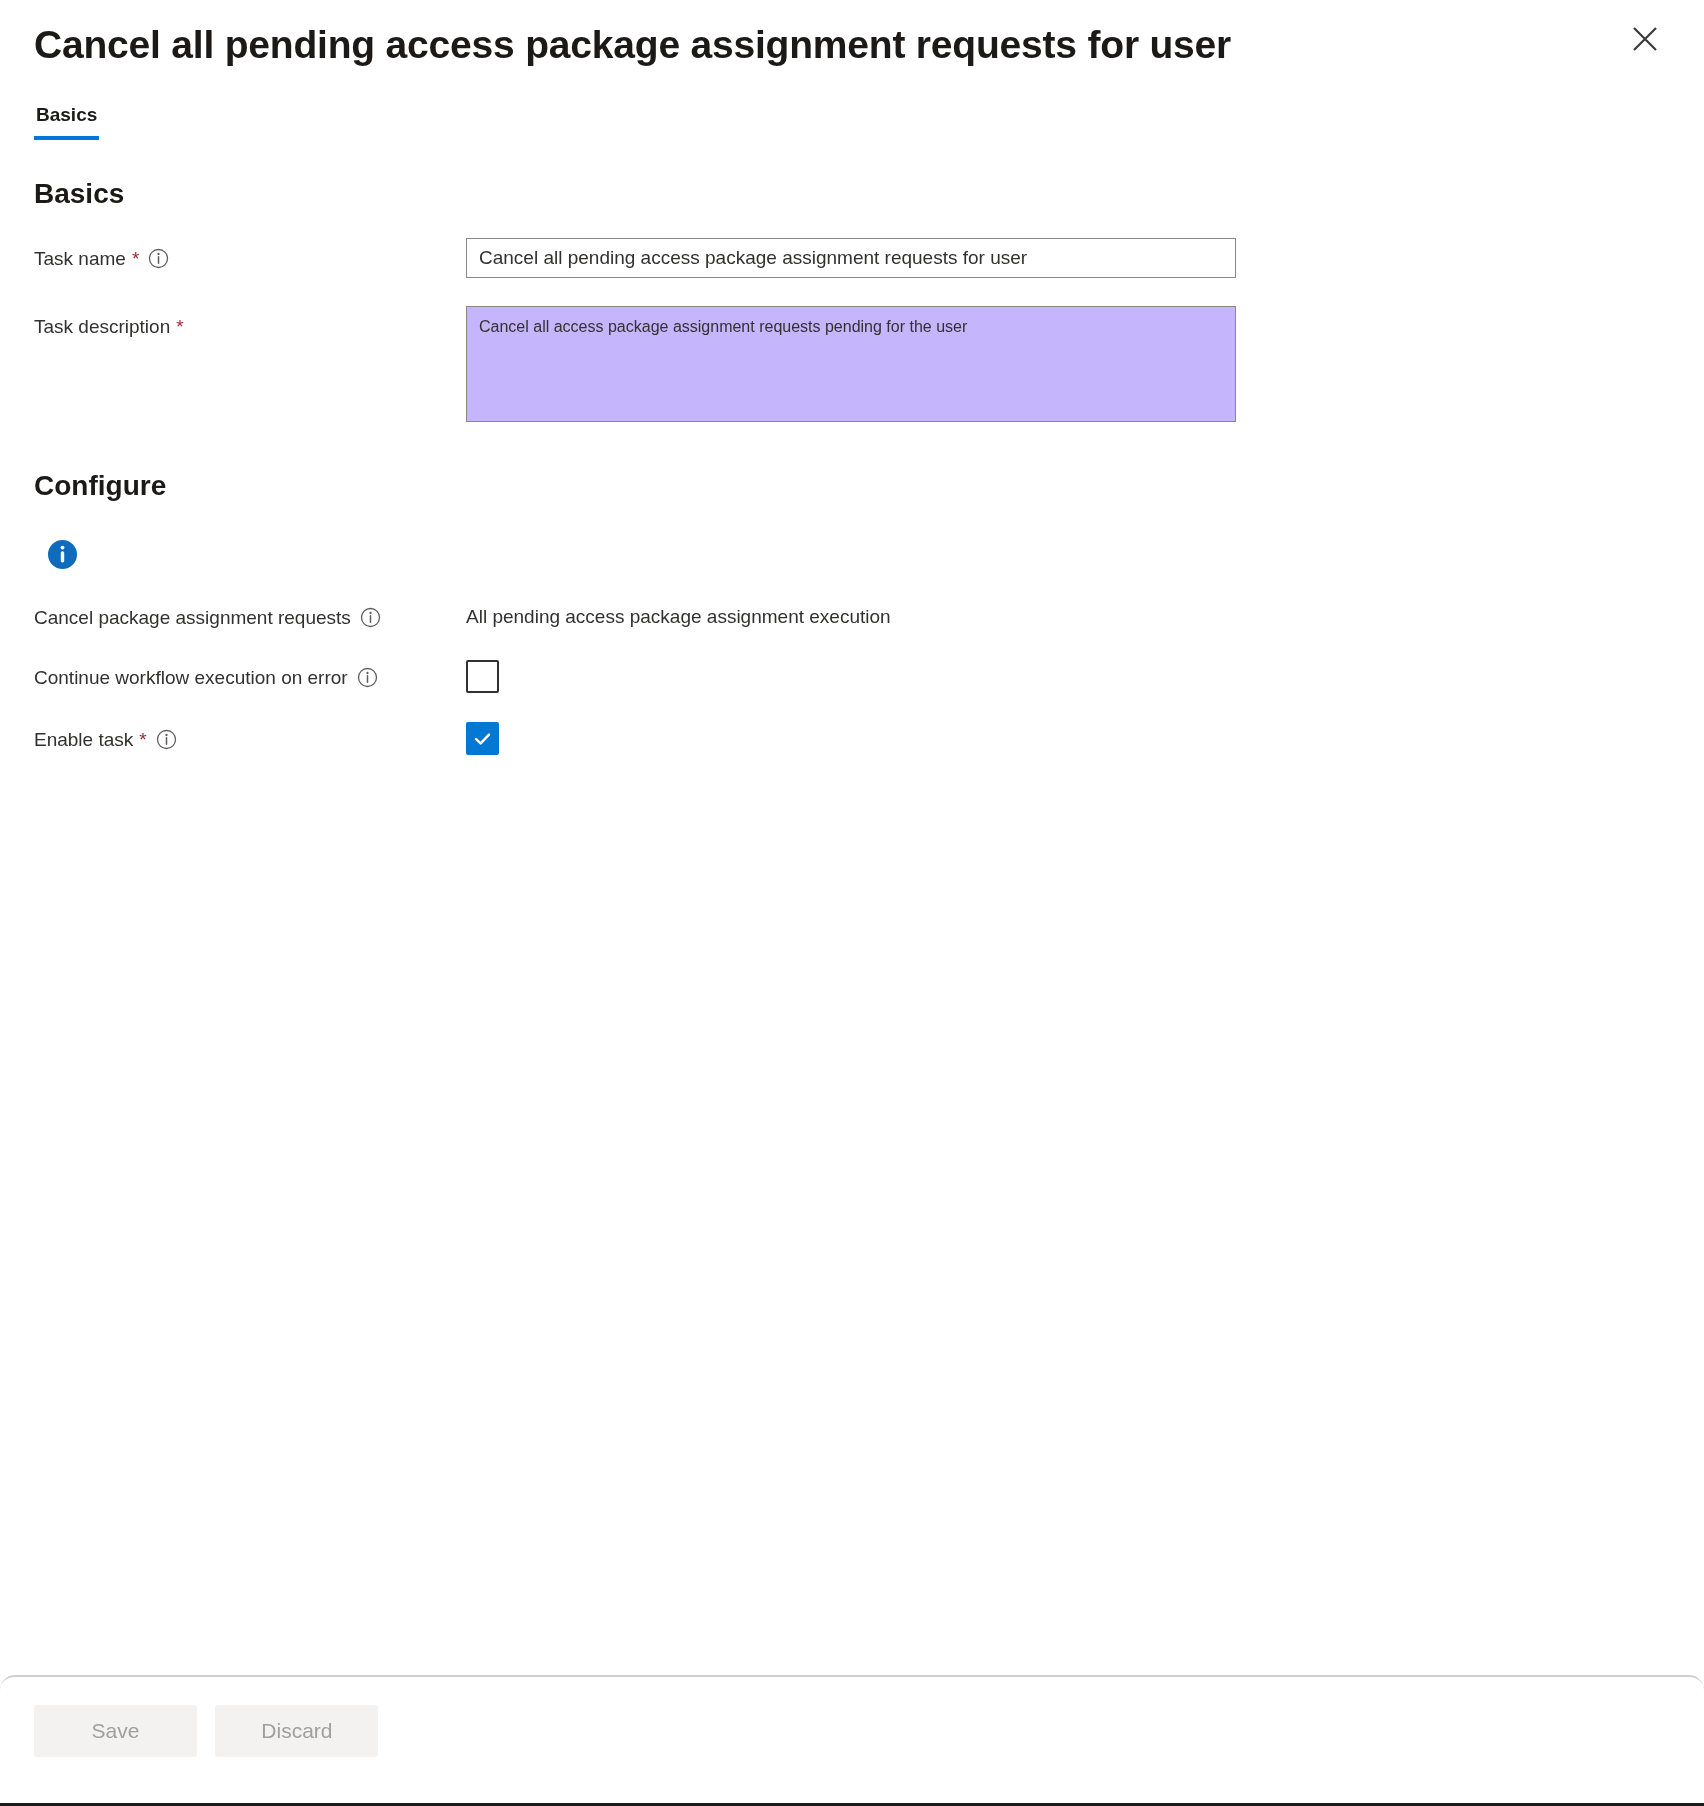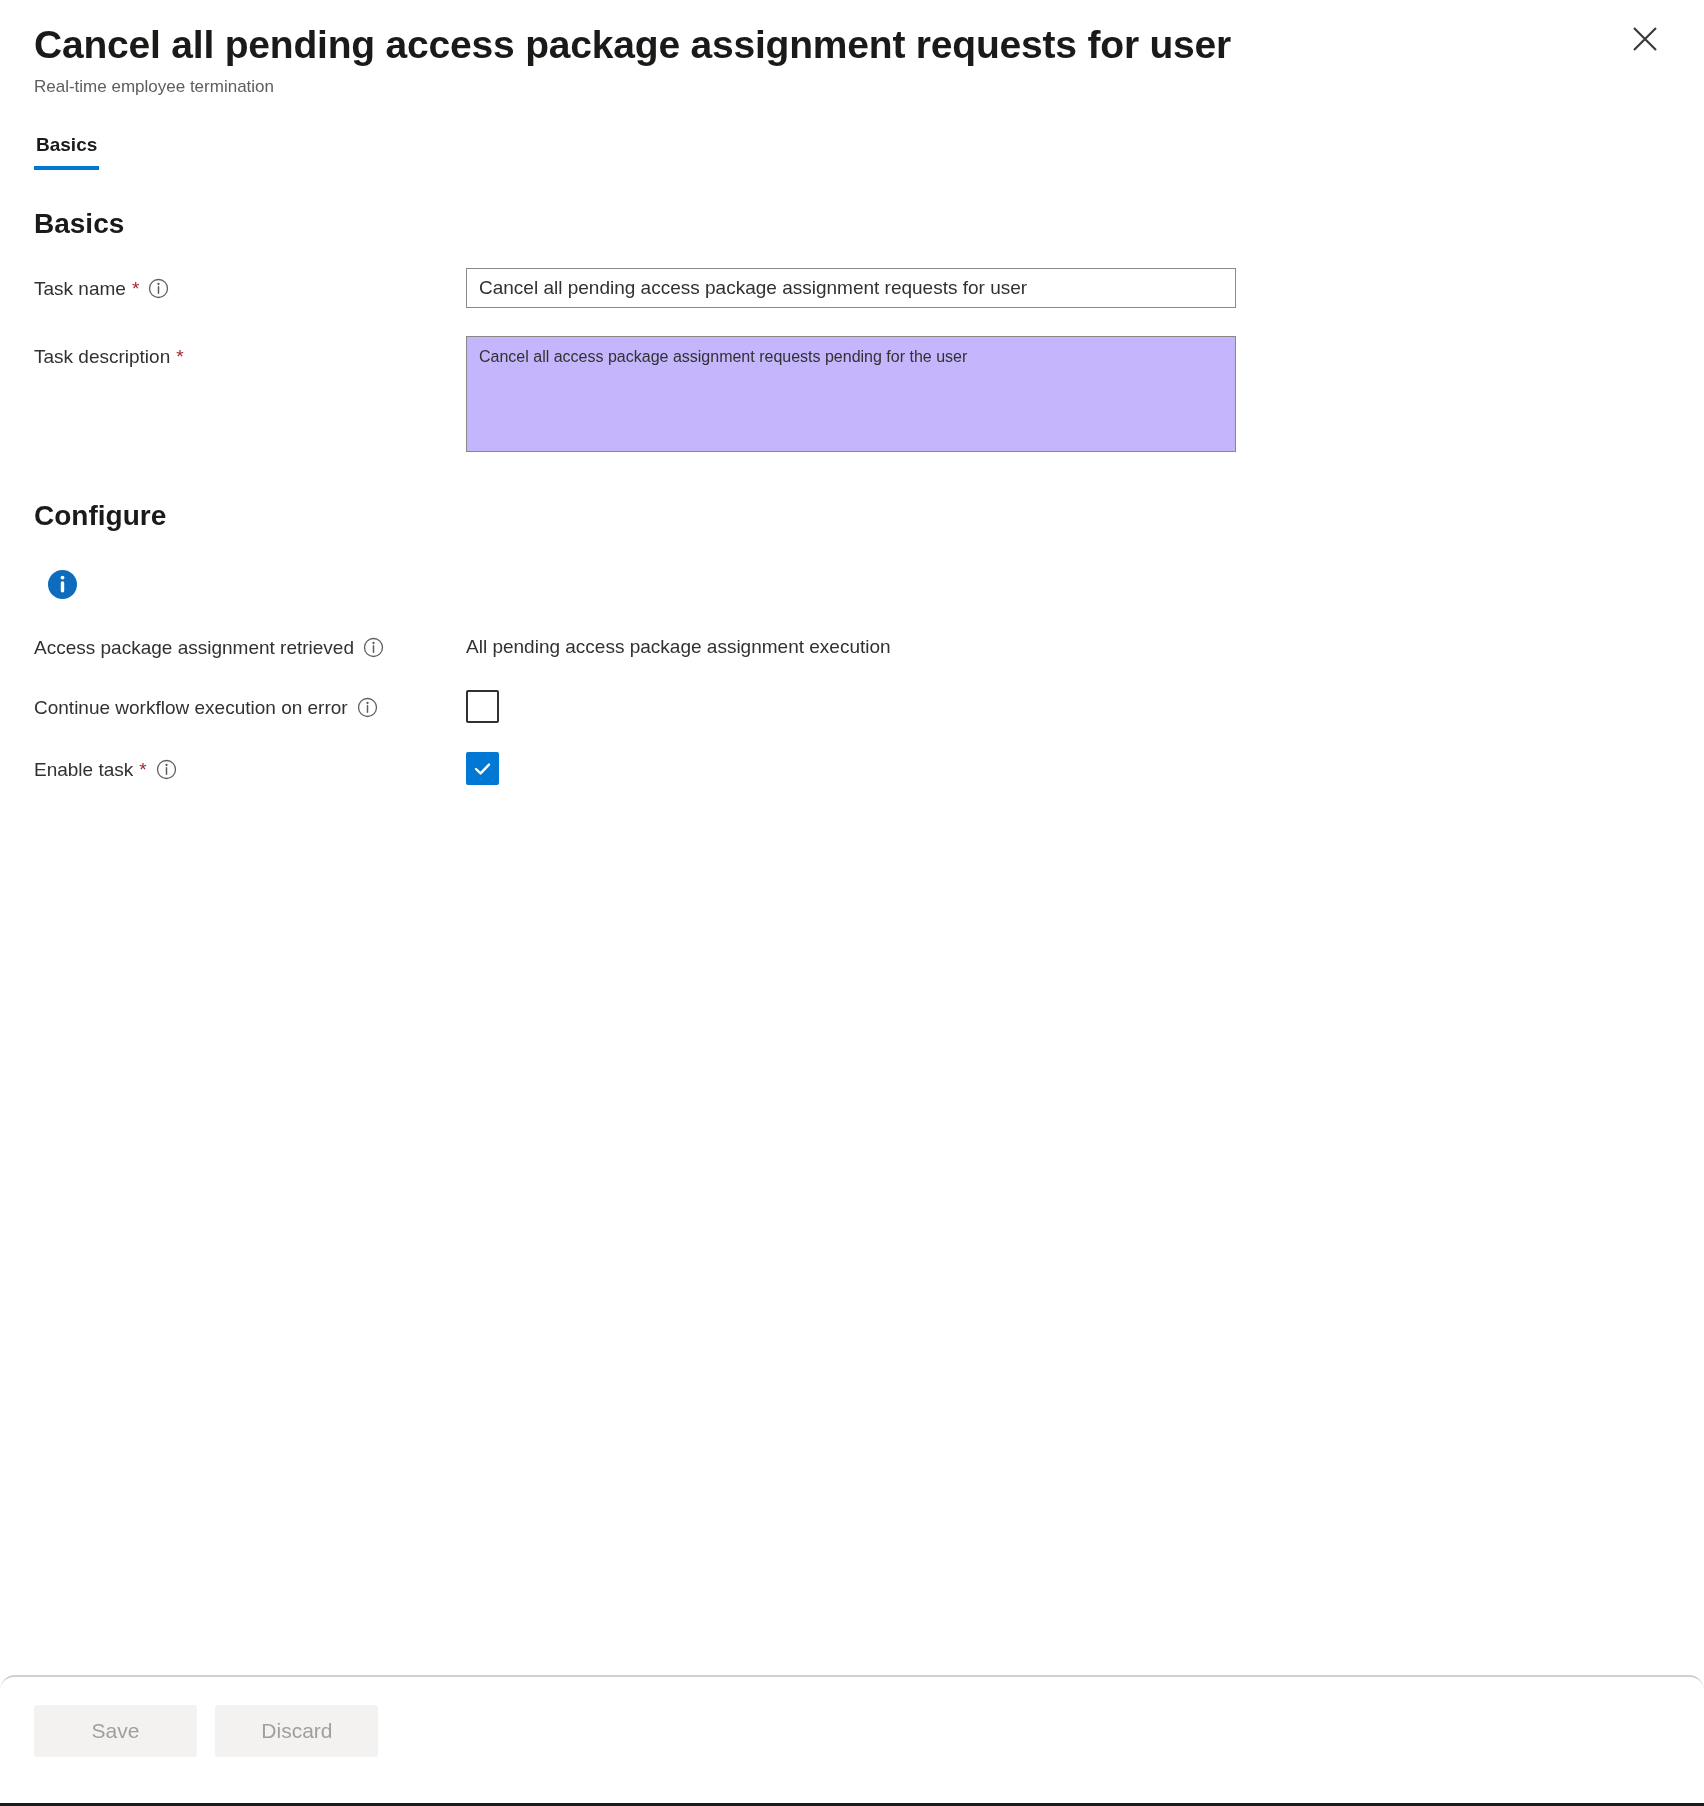--- a/index.html
+++ b/index.html
@@ -241,21 +241,20 @@
   }
   .btn + .btn { margin-left: 14px; }
 </style>
 </head>
 <body>
 
 <div class="panel">
 
   <div class="header">
     <h1 class="header-title">Cancel all pending access package assignment requests for user</h1>
-    <div class="header-subtitle">Real-time employee termination</div>
     <button class="close-button">
       <span>
         <svg width="28" height="28" viewBox="0 0 28 28" aria-hidden="true">
           <path d="M3 3 L25 25 M25 3 L3 25" stroke="#3b3a39" stroke-width="2.2" fill="none"></path>
         </svg>
       </span>
     </button>
   </div>
 
   <div class="tabbar">
@@ -302,21 +301,21 @@
         <svg width="29" height="29" viewBox="0 0 29 29" aria-hidden="true">
           <circle cx="14.5" cy="14.5" r="14.5" fill="#0f6cbd"></circle>
           <circle cx="14.5" cy="7.6" r="1.9" fill="#ffffff"></circle>
           <rect x="12.8" y="11.2" width="3.4" height="11.2" rx="1.6" fill="#ffffff"></rect>
         </svg>
       </span>
     </div>
 
     <div class="form-row">
       <div class="field-label">
-        <span>Access package assignment retrieved</span>
+        <span>Cancel package assignment requests</span>
         <span class="info-glyph">
           <svg width="21" height="21" viewBox="0 0 21 21" aria-hidden="true">
             <circle cx="10.5" cy="10.5" r="9" fill="none" stroke="#605e5c" stroke-width="1.3"></circle>
             <circle cx="10.5" cy="6" r="1.15" fill="#605e5c"></circle>
             <path d="M10.5 8.7 L10.5 15.2" stroke="#605e5c" stroke-width="1.5" stroke-linecap="round"></path>
           </svg>
         </span>
       </div>
       <div class="field-control">
         <div class="readonly-value">All pending access package assignment execution</div>

